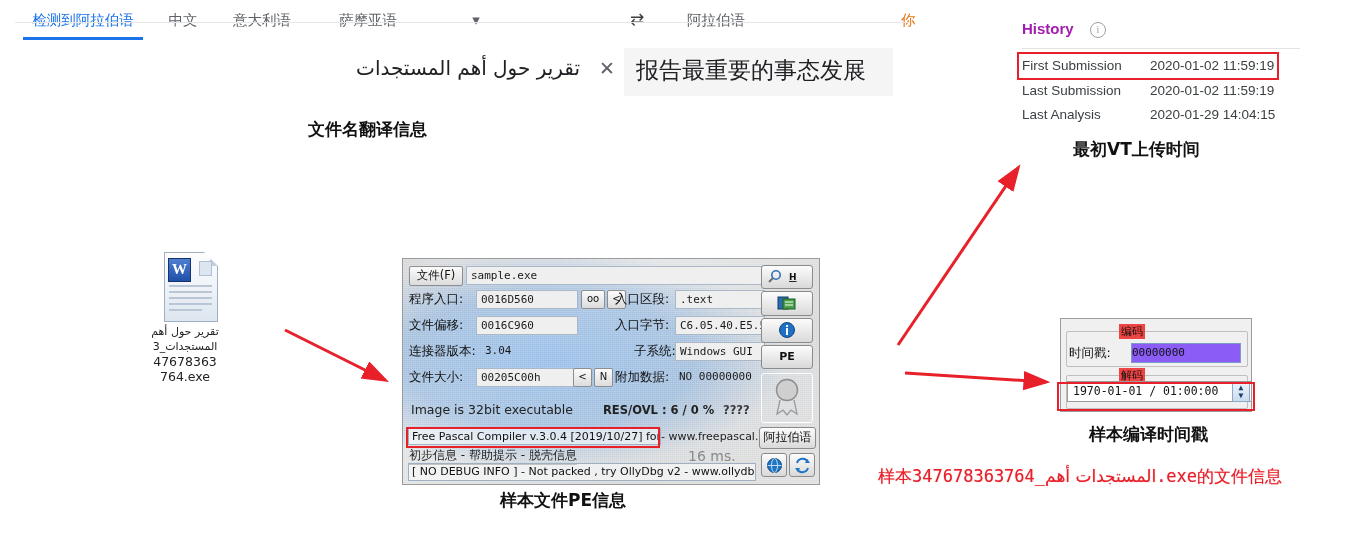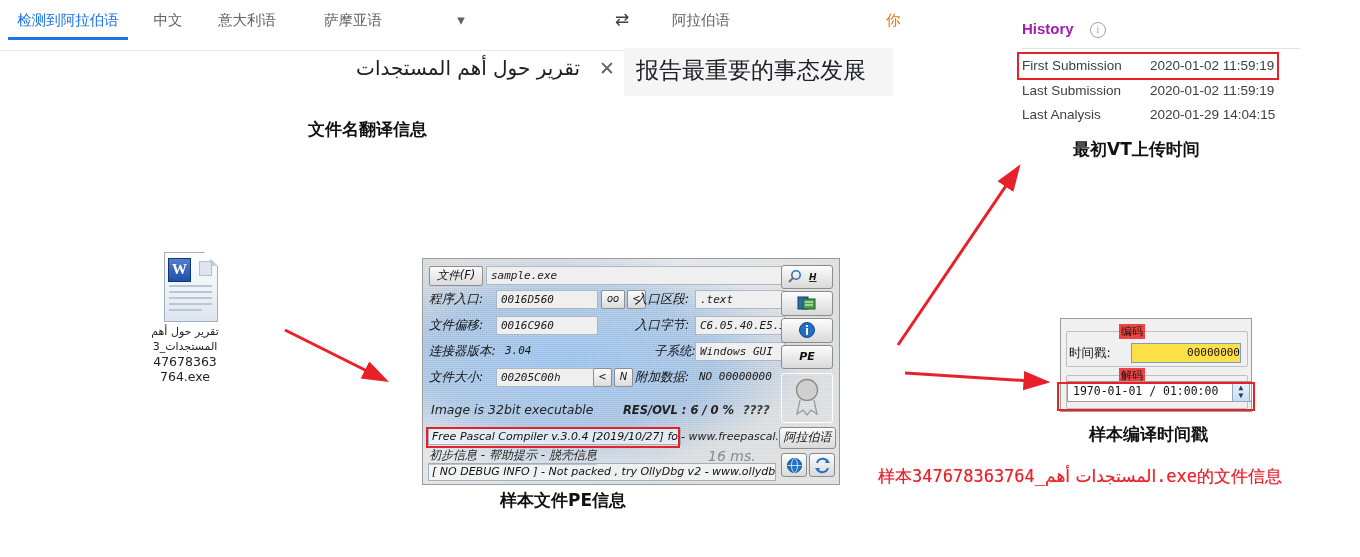--- a/index.html
+++ b/index.html
@@ -4,21 +4,21 @@
 <style>
   html,body{margin:0;padding:0;}
   body{
     width:1360px;height:557px;position:relative;overflow:hidden;
     background:#ffffff;
     font-family:"Liberation Sans","DejaVu Sans",sans-serif;
   }
   .abs{position:absolute;}
 
   
-  #translate-bar{left:0;top:0;width:893px;height:51px;background:#fff;}
+  #translate-bar{left:15px;top:0;width:893px;height:23px;background:#fff;}
   #translate-bar .divider-line{
     position:absolute;left:0;bottom:0;width:893px;height:1px;background:#e6e6e6;
   }
   .lang-tab{
     position:absolute;top:0;height:40px;line-height:40px;
     font-size:14.5px;color:#5f6368;white-space:nowrap;cursor:pointer;
     text-align:center;
   }
   .lang-tab.active{color:#1a73e8;}
   .lang-tab.active:after{
@@ -100,28 +100,27 @@
   }
   .doc-line{position:absolute;background:#b9c6d6;height:2px;}
   #doc-sq{position:absolute;right:5px;top:8px;width:11px;height:13px;background:#dde6f0;border:1px solid #b0c0d2;}
   .icon-label{
     position:absolute;width:90px;text-align:center;font-size:12.5px;color:#222;
     line-height:15px;font-family:"DejaVu Sans",sans-serif;
   }
 
   
   #pe-window{
-    left:422px;top:258px;width:416px;height:225px;
+    left:402px;top:258px;width:416px;height:225px;
     background:
       radial-gradient(ellipse at 35% 45%, rgba(150,190,235,0.95) 0%, rgba(120,170,225,0.55) 38%, rgba(215,225,235,0.25) 62%, rgba(228,228,228,0.05) 80%),
       linear-gradient(145deg,#d8d8d8 0%,#e7e7e7 35%,#dadada 70%,#e2e2e2 100%);
     border:1px solid #9a9a9a;
     font-family:"DejaVu Sans","Liberation Sans",sans-serif;
     overflow:hidden;
-    font-style:italic;
   }
   #pe-noise{
     position:absolute;left:0;top:0;right:0;bottom:0;opacity:.30;
     background-image:
       repeating-linear-gradient(0deg,rgba(255,255,255,.5) 0 1px,rgba(0,0,0,.04) 1px 2px),
       repeating-linear-gradient(90deg,rgba(255,255,255,.35) 0 1px,rgba(0,0,0,.03) 1px 2px);
     pointer-events:none;
   }
   .pe-label{position:absolute;font-size:12.5px;color:#111;white-space:nowrap;}
   .pe-field{
@@ -152,22 +151,22 @@
   
   #ts-window{
     left:1060px;top:318px;width:190px;height:92px;
     background:#f0f0f0;border:1px solid #9c9c9c;
     font-family:"DejaVu Sans","Liberation Sans",sans-serif;
   }
   .grp{position:absolute;border:1px solid #bfbfbf;border-radius:2px;}
   .grp-title{position:absolute;background:#ef4444;font-size:11px;color:#111;padding:0 2px;margin-left:47px;}
   #ts-label{position:absolute;left:8px;top:26px;font-size:12.5px;color:#111;}
   #ts-input{
-    position:absolute;left:70px;top:24px;width:108px;height:18px;background:#fde047;
-    border:1px solid #7a9cc6;font-size:11px;color:#111;text-align:right;line-height:18px;
+    position:absolute;left:70px;top:24px;width:108px;height:18px;background:#8b5cf6;
+    border:1px solid #7a9cc6;font-size:11px;color:#111;text-align:left;line-height:18px;
     font-family:"DejaVu Sans Mono","Liberation Mono",monospace;
   }
   #ts-decoded{
     position:absolute;left:6px;top:62px;width:178px;height:19px;background:#fff;
     border:1px solid #9a9a9a;font-size:11.5px;color:#111;line-height:19px;padding-left:5px;
     font-family:"DejaVu Sans Mono","Liberation Mono",monospace;
   }
   #ts-spin{
     position:absolute;right:1px;top:1px;width:16px;height:17px;
     background:linear-gradient(to bottom,#eaf2fb,#cbdced);border:1px solid #8ca8c6;

